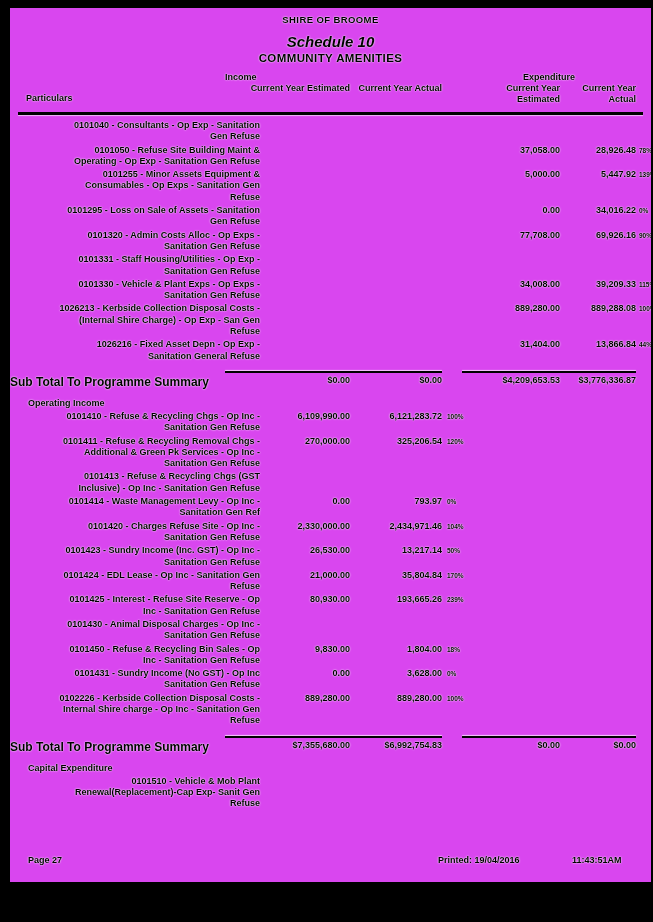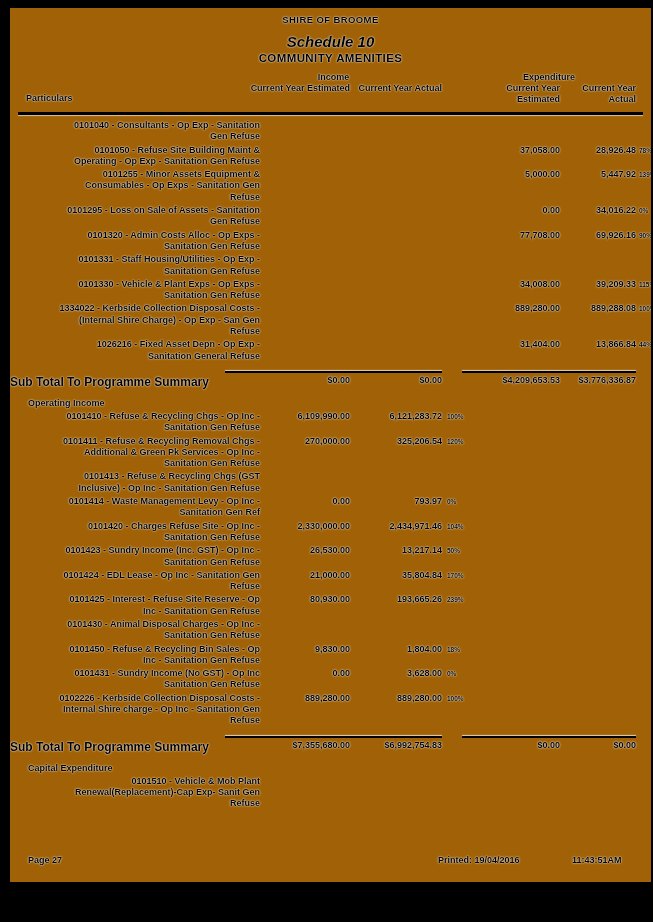--- a/index.html
+++ b/index.html
@@ -2,32 +2,32 @@
 <html><head>
 <meta charset="utf-8">
 <style>
   html,body{margin:0;padding:0;}
   body{
     width:653px;height:922px;background:#000;position:relative;overflow:hidden;
     font-family:"Liberation Sans",sans-serif;font-weight:700;color:#000;
   }
   .page{
     position:absolute;left:10px;top:8px;width:641px;height:874px;
-    background:#a16207;overflow:hidden;
+    background:#d946ef;overflow:hidden;
     filter:blur(0.3px);
   }
   .page *{text-shadow:0 0 2px rgba(255,255,255,.9),0 0 1px rgba(255,255,255,.8);}
   .center{text-align:center;}
   .org{margin-top:6px;font-size:9.5px;letter-spacing:.4px;}
   .sched{font-size:15px;margin-top:8px;font-style:italic;}
   .title{font-size:11.5px;margin-top:2px;letter-spacing:.4px;}
   .subtitle{font-size:9px;margin-top:9px;}
 
   .colhead{position:absolute;font-size:9px;}
-  .grp-income{left:215px;width:217px;top:64px;text-align:center;}
+  .grp-income{left:215px;width:217px;top:64px;text-align:left;}
   .grp-exp{left:452px;width:174px;top:64px;text-align:center;}
   .sub-ie{left:215px;width:125px;top:75px;text-align:right;line-height:10.5px;}
   .sub-ia{left:348px;width:84px;top:75px;text-align:right;line-height:10.5px;}
   .sub-ee{left:452px;width:98px;top:75px;text-align:right;line-height:10.5px;}
   .sub-ea{left:556px;width:70px;top:75px;text-align:right;line-height:10.5px;}
   .particulars{left:16px;top:85px;}
   .head-rule{position:absolute;left:8px;right:8px;top:104px;height:3px;background:#000;
     box-shadow:0 1px 1px rgba(255,255,255,.6);}
 
   .table{position:absolute;left:0;top:112px;right:0;}
@@ -105,21 +105,21 @@
       <div class="row">
         <span class="name">0101331 - Staff Housing/Utilities - Op Exp - Sanitation Gen Refuse</span>
       </div>
       <div class="row">
         <span class="name">0101330 - Vehicle &amp; Plant Exps - Op Exps - Sanitation Gen Refuse</span>
         <span class="num c-ee">34,008.00</span>
         <span class="num c-ea">39,209.33</span>
         <span class="pct c-ep">115%</span>
       </div>
       <div class="row">
-        <span class="name">1334022 - Kerbside Collection Disposal Costs - (Internal Shire Charge) - Op Exp - San Gen Refuse</span>
+        <span class="name">1026213 - Kerbside Collection Disposal Costs - (Internal Shire Charge) - Op Exp - San Gen Refuse</span>
         <span class="num c-ee">889,280.00</span>
         <span class="num c-ea">889,288.08</span>
         <span class="pct c-ep">100%</span>
       </div>
       <div class="row">
         <span class="name">1026216 - Fixed Asset Depn - Op Exp - Sanitation General Refuse</span>
         <span class="num c-ee">31,404.00</span>
         <span class="num c-ea">13,866.84</span>
         <span class="pct c-ep">44%</span>
       </div>

